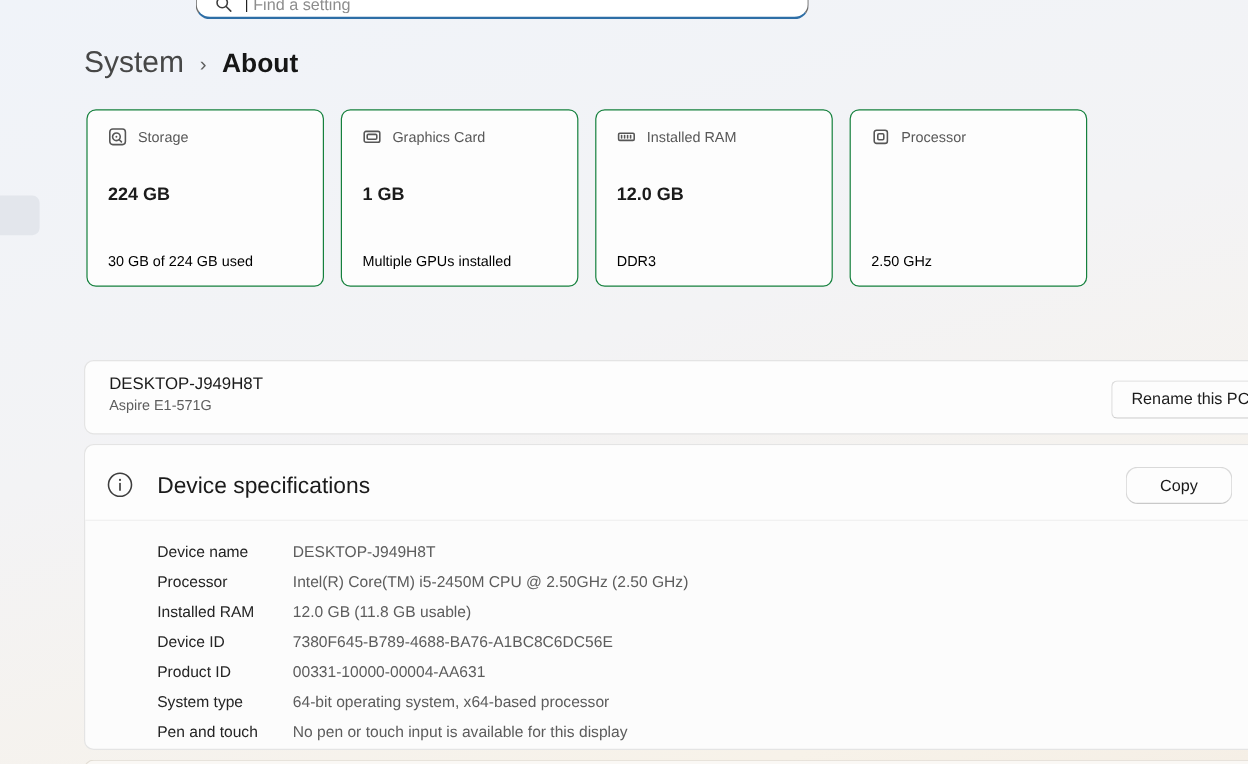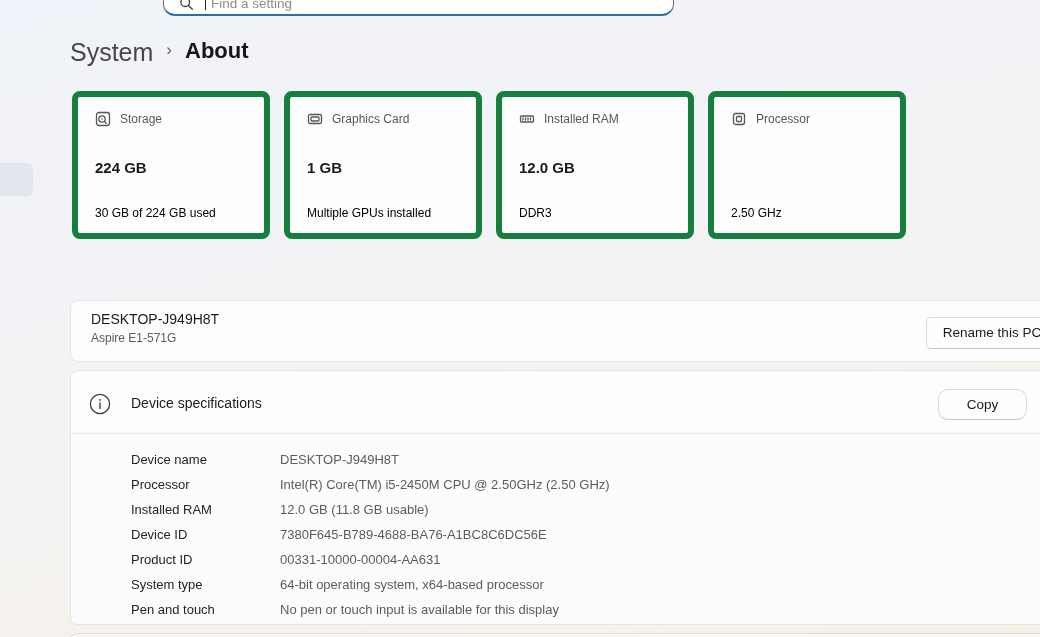--- a/index.html
+++ b/index.html
@@ -26,29 +26,29 @@
   }
   .search-input::placeholder { color: #8d8d8d; opacity: 1; }
 
   
   .side-fragment {
     position: absolute; left: -6px; top: 163px; width: 39px; height: 33px;
     background: #e3e6ec; border-radius: 6px;
   }
 
   
-  .breadcrumb { position: absolute; left: 70px; top: 38px; display: flex; align-items: flex-start; }
+  .breadcrumb { position: absolute; left: 70px; top: 38px; display: flex; align-items: center; }
   .crumb-parent { font-size: 25px; font-weight: 400; color: #474747; }
   .crumb-sep { font-size: 17px; color: #5f5f5f; margin: 2px 13px 0 13px; }
   .crumb-current { font-size: 22px; font-weight: 700; color: #161616; }
 
   
   .card {
     position: absolute; top: 91px; width: 198px; height: 148px;
-    background: #fdfdfd; border: 6px solid #15803d; border-radius: 8px;
+    background: #fdfdfd; border: 1px solid #15803d; border-radius: 8px;
     padding: 14px 17px;
   }
   .card-head { display: flex; align-items: center; gap: 9px; }
   .card-label { font-size: 12px; color: #585858; }
   .card-value { margin-top: 31px; font-size: 15px; font-weight: 700; color: #1b1b1b; line-height: 1.35; }
   .card-detail { position: absolute; left: 17px; bottom: 13px; font-size: 12px; color: #000000; }
 
   
   .device-card {
     position: absolute; left: 70px; top: 300px; width: 990px; height: 62px;
@@ -63,25 +63,25 @@
     font-size: 13.5px; color: #1b1b1b; text-align: center; cursor: default;
   }
   .rename-btn { left: 855px; top: 16px; width: 132px; height: 32px; line-height: 30px; padding: 0 14px; }
 
   
   .specs-card {
     position: absolute; left: 70px; top: 370px; width: 990px; height: 255px;
     background: #fcfcfc; border: 1px solid #e4e4e4; border-radius: 8px;
   }
   .specs-header { position: relative; height: 63px; border-bottom: 1px solid #e9e9e9; background: #fdfdfd; border-radius: 8px 8px 0 0; }
-  .specs-title { position: absolute; left: 60px; top: 24px; font-size: 14px; color: #1b1b1b; }
+  .specs-title { position: absolute; left: 60px; top: 24px; font-size: 19px; color: #1b1b1b; }
   .info-icon { position: absolute; left: 18px; top: 22px; }
   .copy-btn { left: 867px; top: 18px; width: 89px; height: 31px; line-height: 29px; border-radius: 10px; }
   .specs-body { position: absolute; left: 60px; top: 76px; }
-  .spec-row { display: flex; height: 25px; align-items: center; gap: 36px; }
+  .spec-row { display: flex; height: 25px; align-items: center; }
   .spec-label { width: 113px; font-size: 13px; color: #242424; }
   .spec-value { font-size: 13px; color: #5c5c5c; }
 
   
   .next-card-sliver {
     position: absolute; left: 70px; top: 633px; width: 990px; height: 8px;
     background: #faf8f5; border: 1px solid #e2ddd4; border-radius: 8px 8px 0 0;
   }
   .icon-stroke { stroke: #565656; fill: none; stroke-width: 1.3; stroke-linecap: round; stroke-linejoin: round; }
 </style>

